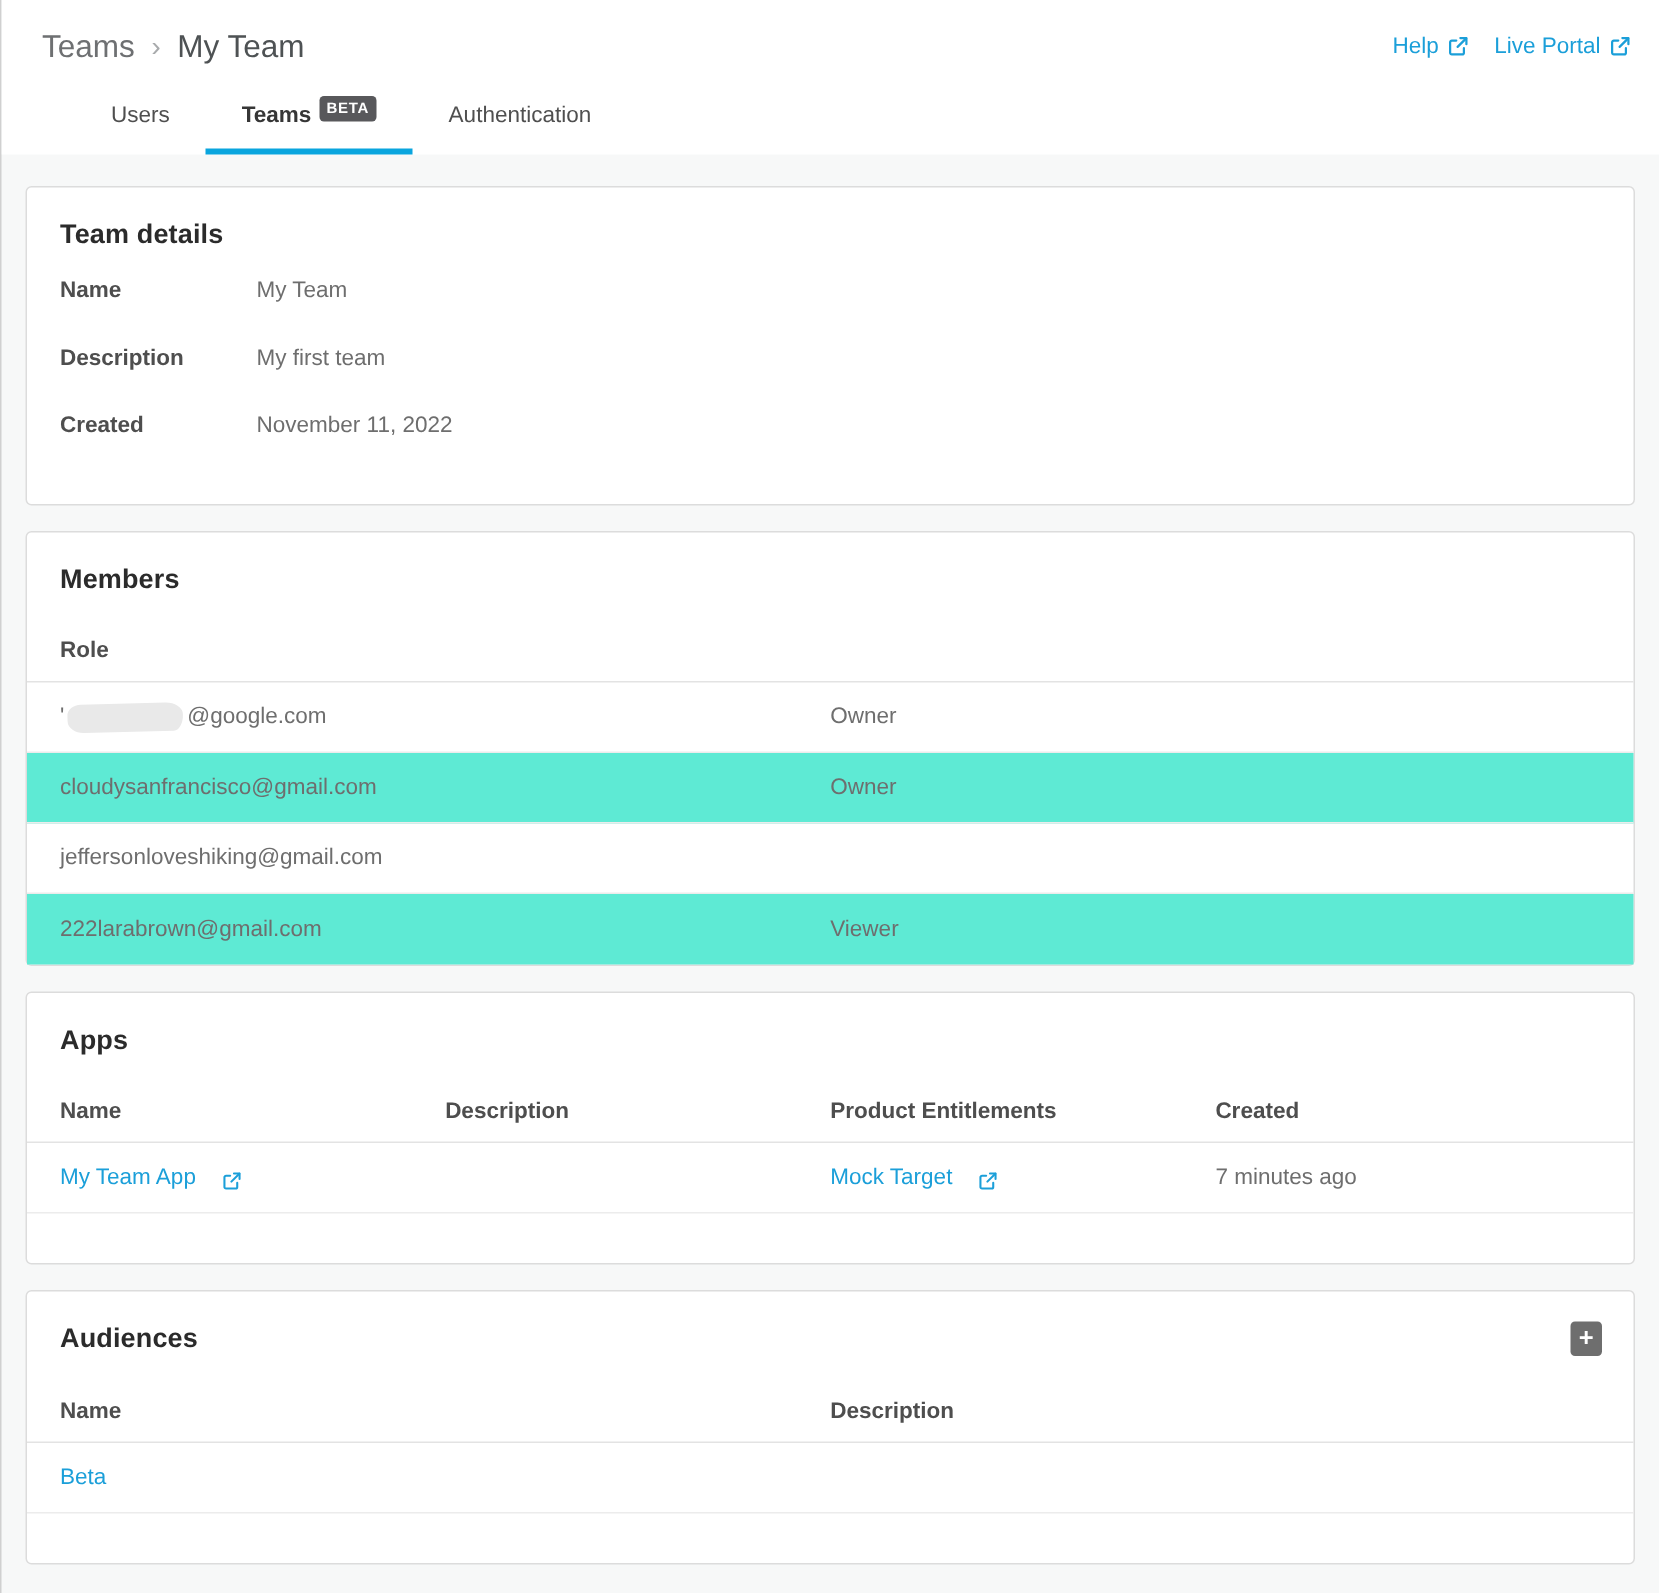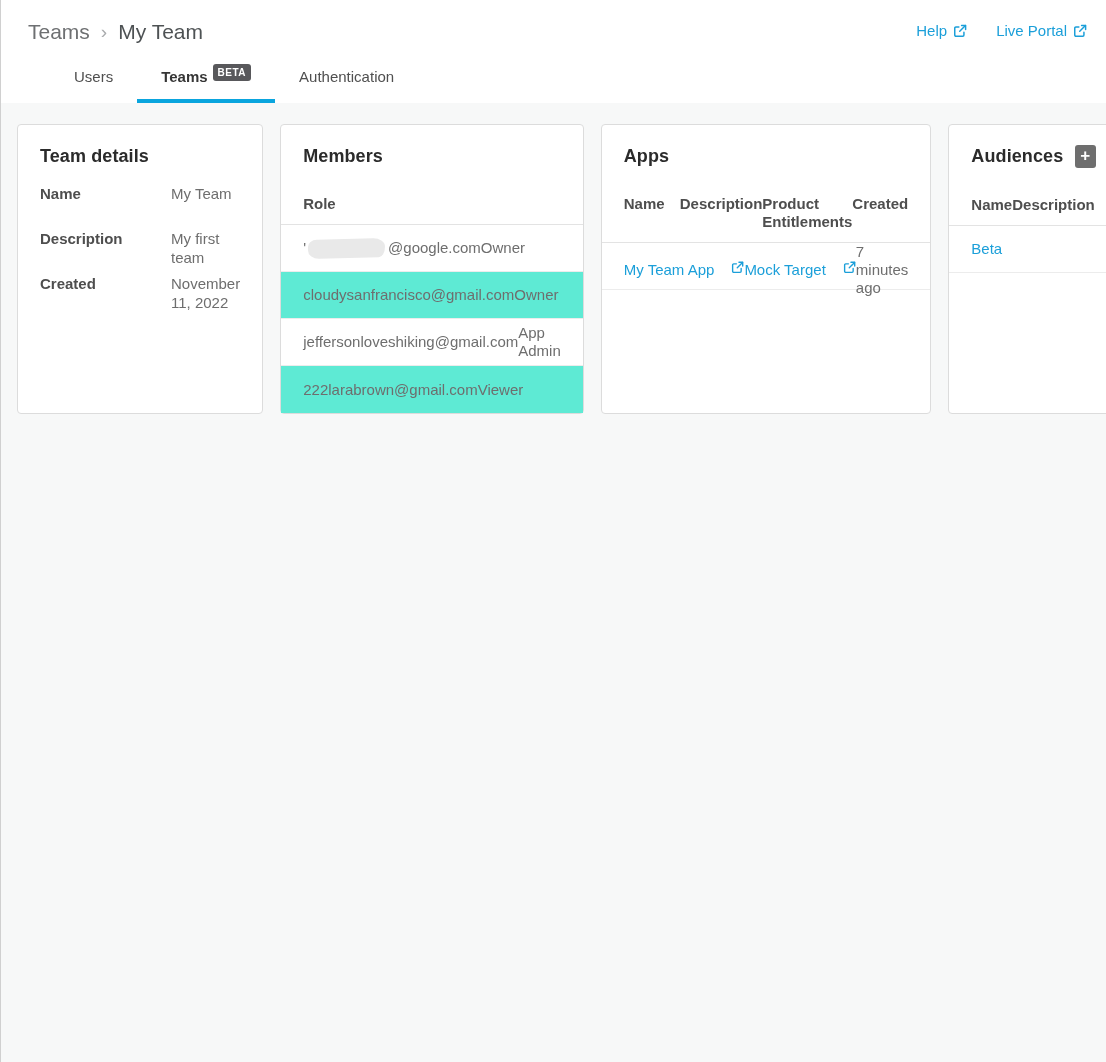--- a/index.html
+++ b/index.html
@@ -16,48 +16,48 @@
     border-left:1px solid #d0d0d0;
     overflow:hidden;
     -webkit-font-smoothing:antialiased;
   }
   
   .topbar{background:#ffffff;padding:18px 19px 0 27px;}
   .topbar-row{display:flex;justify-content:space-between;align-items:flex-start;}
   .breadcrumb{display:flex;align-items:center;gap:11px;font-size:21px;line-height:26px;color:#6e7072;}
   .breadcrumb .chev{color:#a9abad;font-size:19px;padding-top:1px;}
   .breadcrumb .current{color:#4e5254;}
-  .portal-links{display:flex;gap:29px;padding-top:4px;}
+  .portal-links{display:flex;gap:17px;padding-top:4px;}
   .portal-link{color:var(--accent);font-size:15px;line-height:18px;display:inline-flex;align-items:center;gap:6px;text-decoration:none;cursor:pointer;}
   .ext-icon{display:inline-block;width:14px;height:14px;}
   .ext-icon svg{display:block;width:14px;height:14px;}
   
   .tabs{display:flex;padding-left:22px;margin-top:23px;}
   .tab{font-size:15px;line-height:18px;color:#4f4f4f;padding:0 24px 12px;border-bottom:4px solid transparent;cursor:pointer;white-space:nowrap;}
   .tab.active{font-weight:bold;color:#363636;border-bottom-color:var(--tab-underline);}
   .beta-badge{display:inline-block;background:var(--beta-bg);color:#ffffff;font-size:10px;font-weight:bold;letter-spacing:.5px;line-height:11px;padding:3px 5px;border-radius:3px;margin-left:5px;position:relative;top:-6px;}
   
-  .main{padding:21px 16px 0;display:flex;flex-direction:row;gap:17px;}
+  .main{padding:21px 16px 0;display:flex;flex-direction:column;gap:17px;}
   .card{background:#ffffff;border:1px solid #dcdcdc;border-radius:4px;}
   .card-head{display:flex;justify-content:space-between;align-items:flex-start;padding:20px 21px 0 22px;}
   .card-title{font-size:18px;line-height:22px;font-weight:bold;color:#2b2b2b;letter-spacing:.1px;}
   
   .kv-rows{padding:17px 22px 17px;}
   .kv-row{display:flex;height:45px;font-size:15px;line-height:19px;}
   .kv-label{width:131px;flex:none;font-weight:bold;color:#4e4e4e;}
   .kv-value{color:#6e6e6e;}
   
   .thead{display:grid;padding:28px 22px 11px;border-bottom:1px solid #e3e3e3;font-size:15px;line-height:18px;font-weight:bold;color:#4e4e4e;}
   .trow{display:grid;align-items:center;height:47px;padding:0 22px;font-size:15px;line-height:18px;color:#6e6e6e;}
   .trow:not(:last-child){border-bottom:1px solid #ececec;}
   .trow.alt{background:#5eead4;}
   .trow-footer{height:33px;padding:0 22px;}
   .cols-2{grid-template-columns:1fr 1fr;}
   .cols-4{grid-template-columns:1fr 1fr 1fr 1fr;}
-  .cell-link{color:var(--accent);display:inline-flex;align-items:flex-start;gap:17px;text-decoration:none;cursor:pointer;width:max-content;}
+  .cell-link{color:var(--accent);display:inline-flex;align-items:flex-end;gap:17px;text-decoration:none;cursor:pointer;width:max-content;}
   .cell-link .ext-icon,.cell-link .ext-icon svg{width:13px;height:13px;}
   
   .redacted-email{display:inline-flex;align-items:center;}
   .email-mark{color:#6e6e6e;margin-right:1px;}
   .scribble{display:inline-block;width:77px;height:19px;background:#e9e9e9;border-radius:10px 13px 7px 12px / 8px 9px 12px 9px;transform:rotate(-1.5deg);margin:0 3px 0 1px;}
   
   .add-btn{width:21px;height:23px;background:var(--addbtn-bg);border:none;border-radius:3px;color:#ffffff;font-size:17px;font-weight:bold;line-height:1;display:flex;align-items:center;justify-content:center;cursor:pointer;font-family:"Liberation Sans",sans-serif;padding-bottom:2px;}
 </style>
 </head>
 <body>
@@ -143,21 +143,20 @@
           <span>@google.com</span>
         </span>
         <span>Owner</span>
       </div>
       <div class="trow cols-2 alt">
         <span>cloudysanfrancisco@gmail.com</span>
         <span>Owner</span>
       </div>
       <div class="trow cols-2">
         <span>jeffersonloveshiking@gmail.com</span>
-        <span>App Admin</span>
       </div>
       <div class="trow cols-2 alt">
         <span>222larabrown@gmail.com</span>
         <span>Viewer</span>
       </div>
     </div>
   </section>
 
   <section class="card">
     <div class="card-head">

